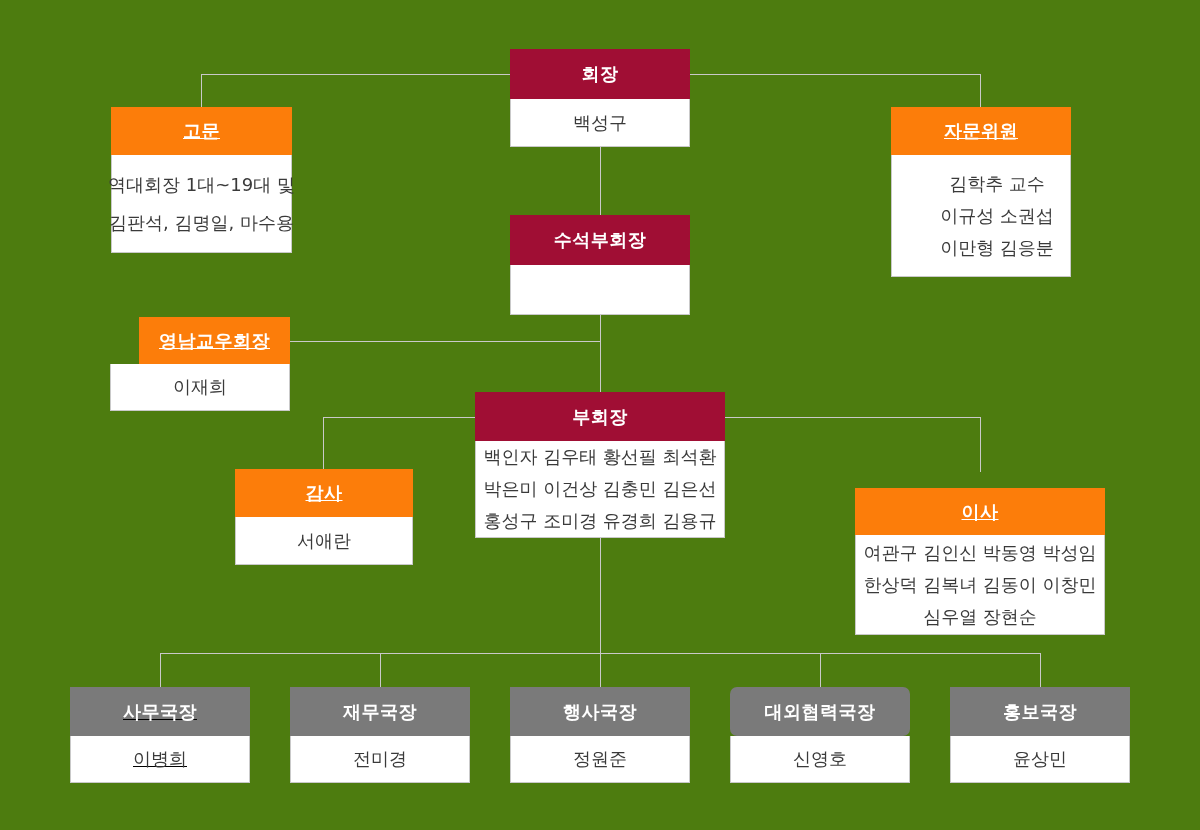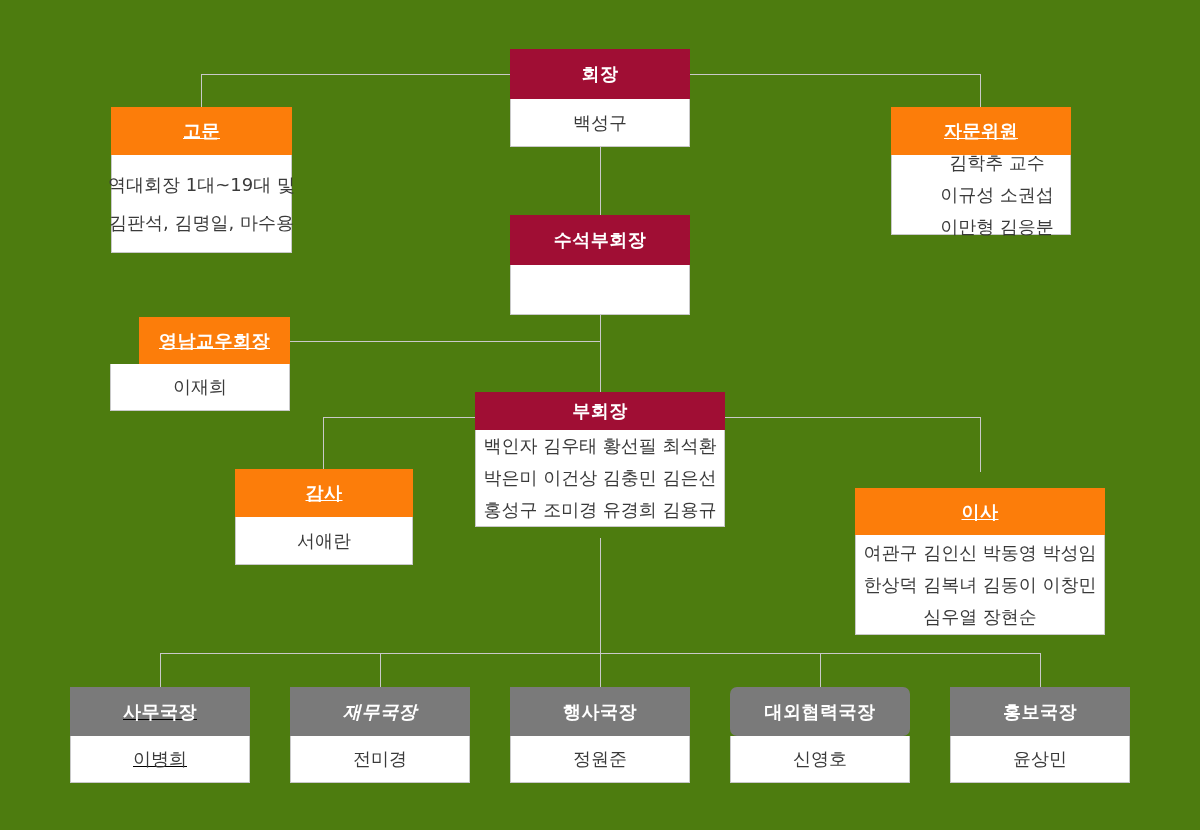--- a/index.html
+++ b/index.html
@@ -58,41 +58,41 @@
   <div class="node" style="left:111px;top:107px;width:181px;">
     <div class="hd orange" style="height:48px;">고문</div>
     <div class="bd lh38" style="height:98px;">
       <div class="nm">역대회장 1대~19대 및</div>
       <div class="nm">김판석, 김명일, 마수용</div>
     </div>
   </div>
 
   <div class="node" style="left:891px;top:107px;width:180px;">
     <div class="hd orange" style="height:48px;">자문위원</div>
-    <div class="bd" style="height:80px;padding-left:32px;">
+    <div class="bd" style="height:122px;padding-left:32px;">
       <div class="nm">김학추 교수</div>
       <div class="nm">이규성 소권섭</div>
       <div class="nm">이만형 김응분</div>
     </div>
   </div>
 
   <div class="node" style="left:510px;top:215px;width:180px;">
     <div class="hd maroon" style="height:50px;">수석부회장</div>
     <div class="bd" style="height:50px;"></div>
   </div>
 
   <div class="node" style="left:110px;top:317px;width:180px;">
     <div class="hd orange" style="height:47px;margin-left:29px;">영남교우회장</div>
     <div class="bd" style="height:47px;">
       <div class="nm">이재희</div>
     </div>
   </div>
 
   <div class="node" style="left:475px;top:392px;width:250px;">
-    <div class="hd maroon" style="height:38px;">부회장</div>
+    <div class="hd maroon" style="height:49px;">부회장</div>
     <div class="bd" style="height:97px;">
       <div class="nm">백인자 김우태 황선필 최석환</div>
       <div class="nm">박은미 이건상 김충민 김은선</div>
       <div class="nm">홍성구 조미경 유경희 김용규</div>
     </div>
   </div>
 
   <div class="node" style="left:235px;top:469px;width:178px;">
     <div class="hd orange" style="height:48px;">감사</div>
     <div class="bd" style="height:48px;">
@@ -110,21 +110,21 @@
   </div>
 
   <div class="node" style="left:70px;top:687px;width:180px;text-decoration:underline;">
     <div class="hd gray" style="height:49px;">사무국장</div>
     <div class="bd" style="height:47px;">
       <div class="nm">이병희</div>
     </div>
   </div>
 
   <div class="node" style="left:290px;top:687px;width:180px;">
-    <div class="hd gray" style="height:49px;font-style:italic;">재무국장</div>
+    <div class="hd gray" style="height:49px;">재무국장</div>
     <div class="bd" style="height:47px;">
       <div class="nm">전미경</div>
     </div>
   </div>
 
   <div class="node" style="left:510px;top:687px;width:180px;">
     <div class="hd gray" style="height:49px;">행사국장</div>
     <div class="bd" style="height:47px;">
       <div class="nm">정원준</div>
     </div>

